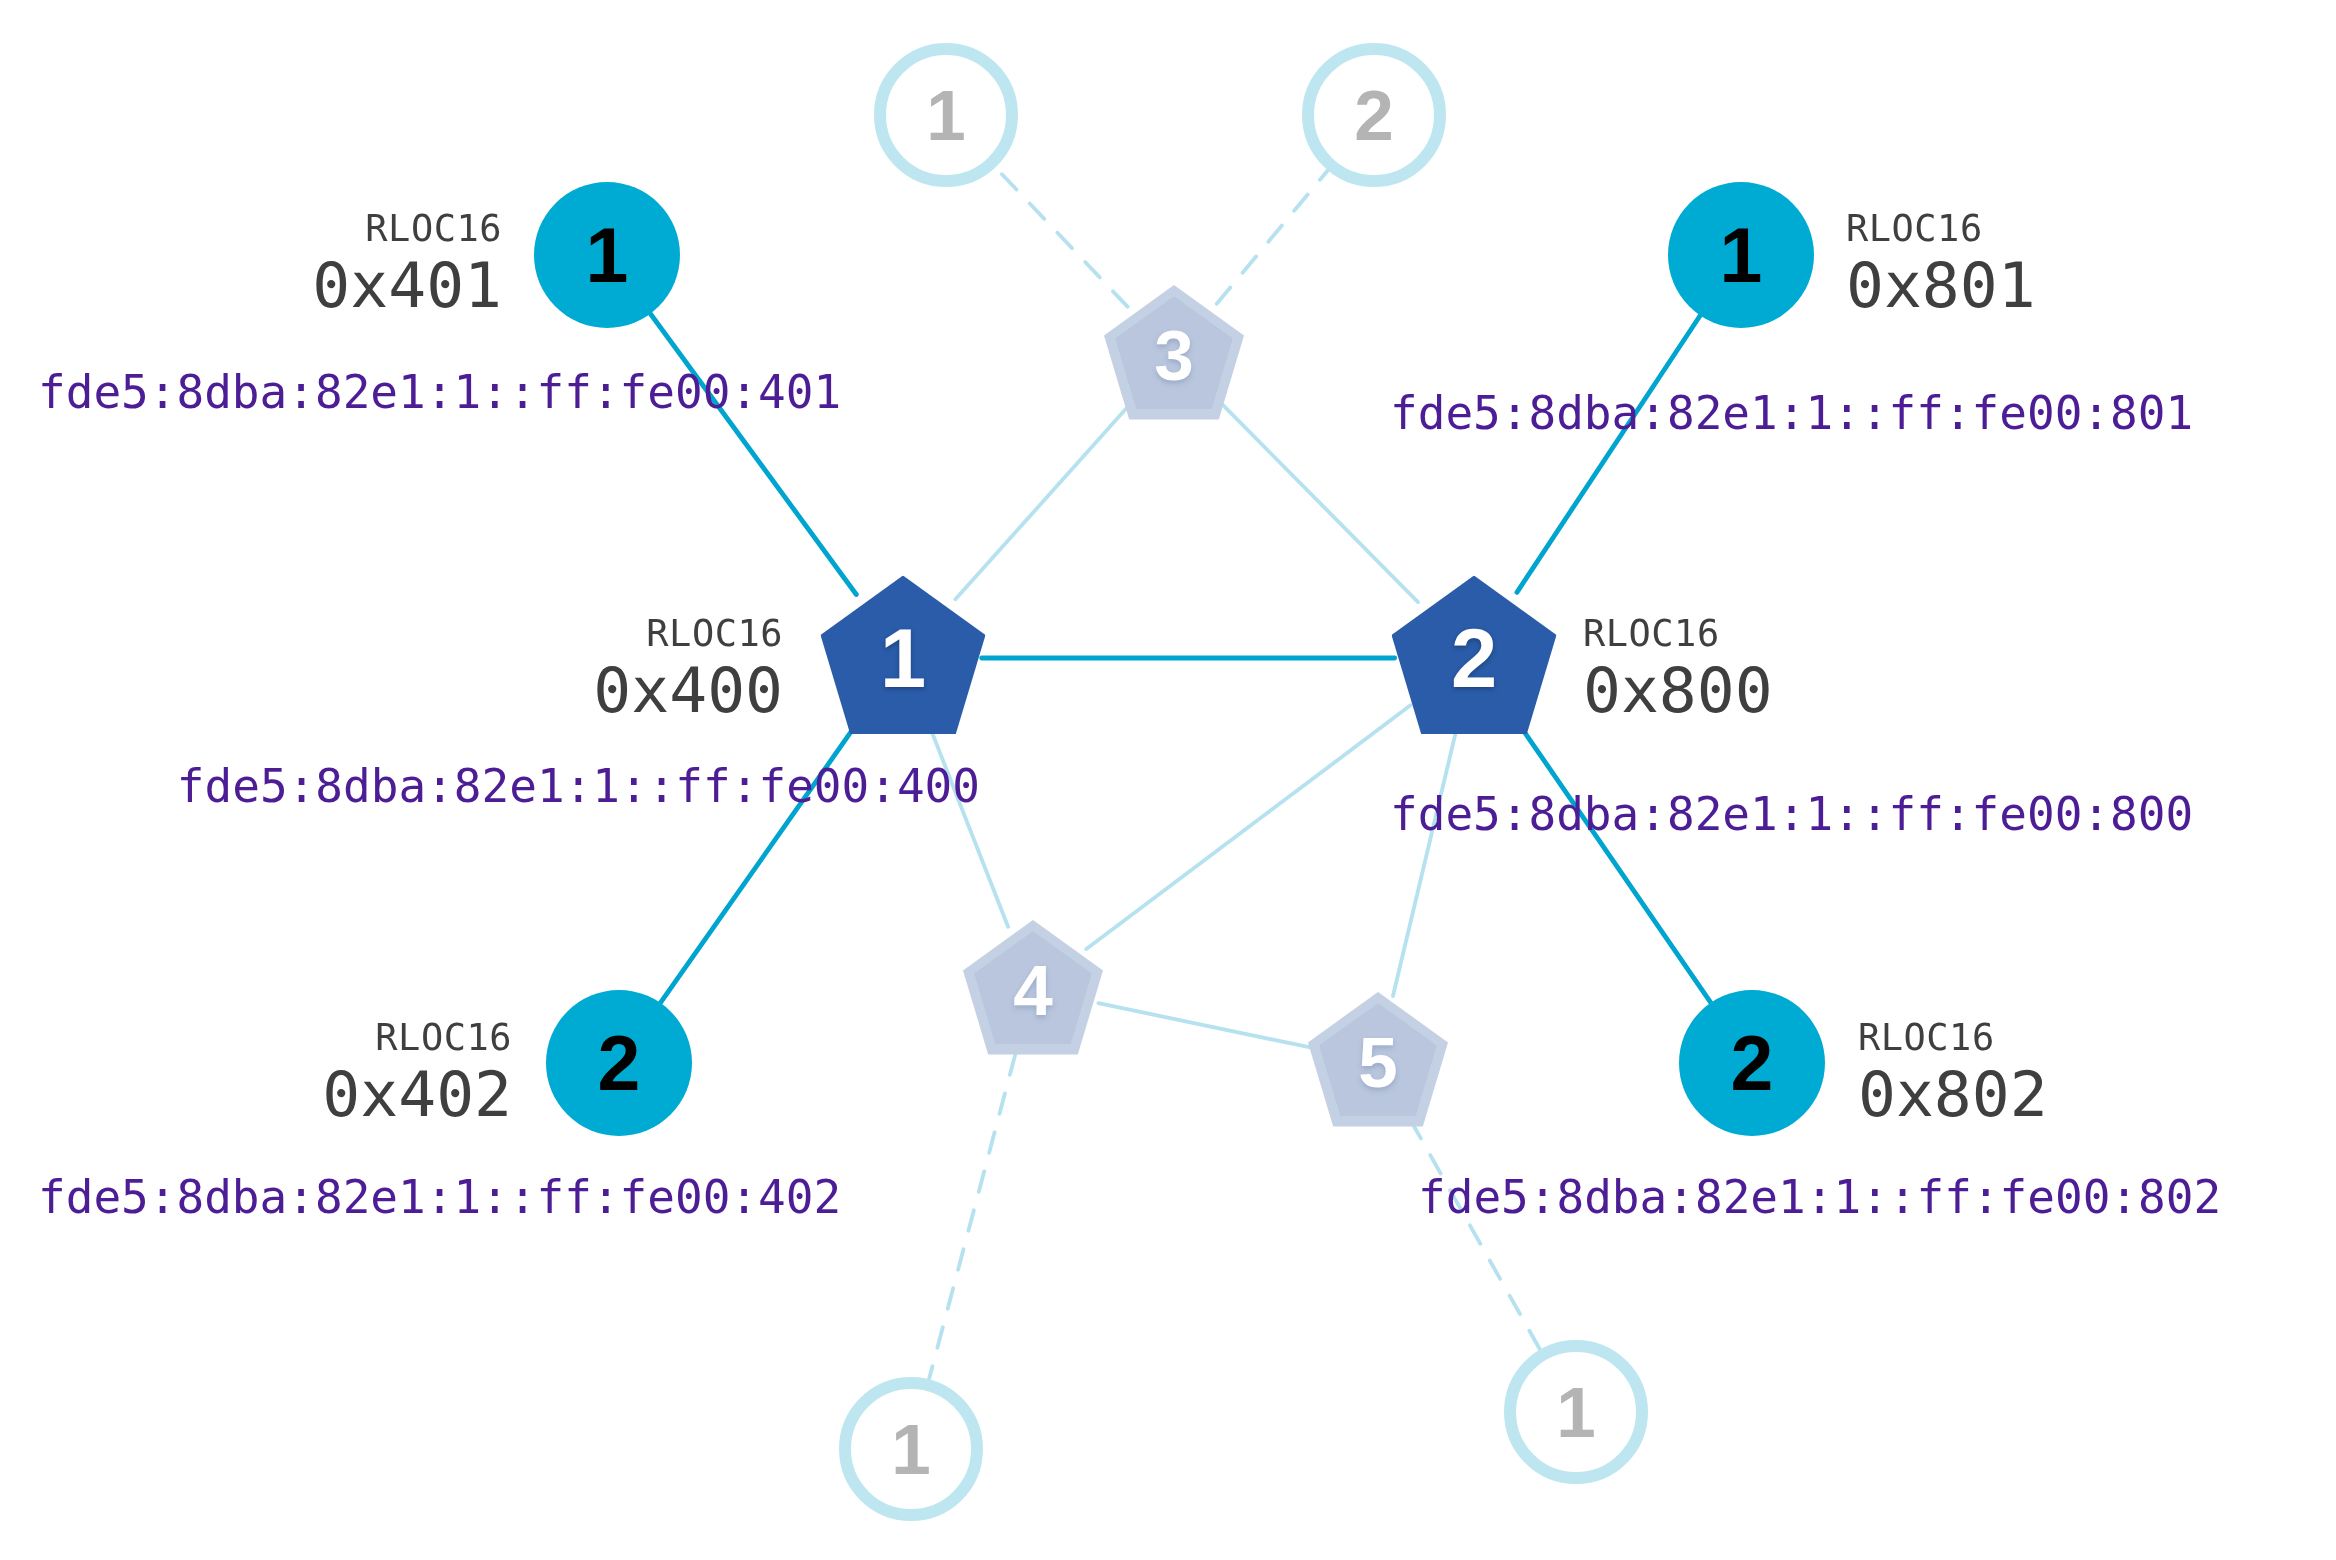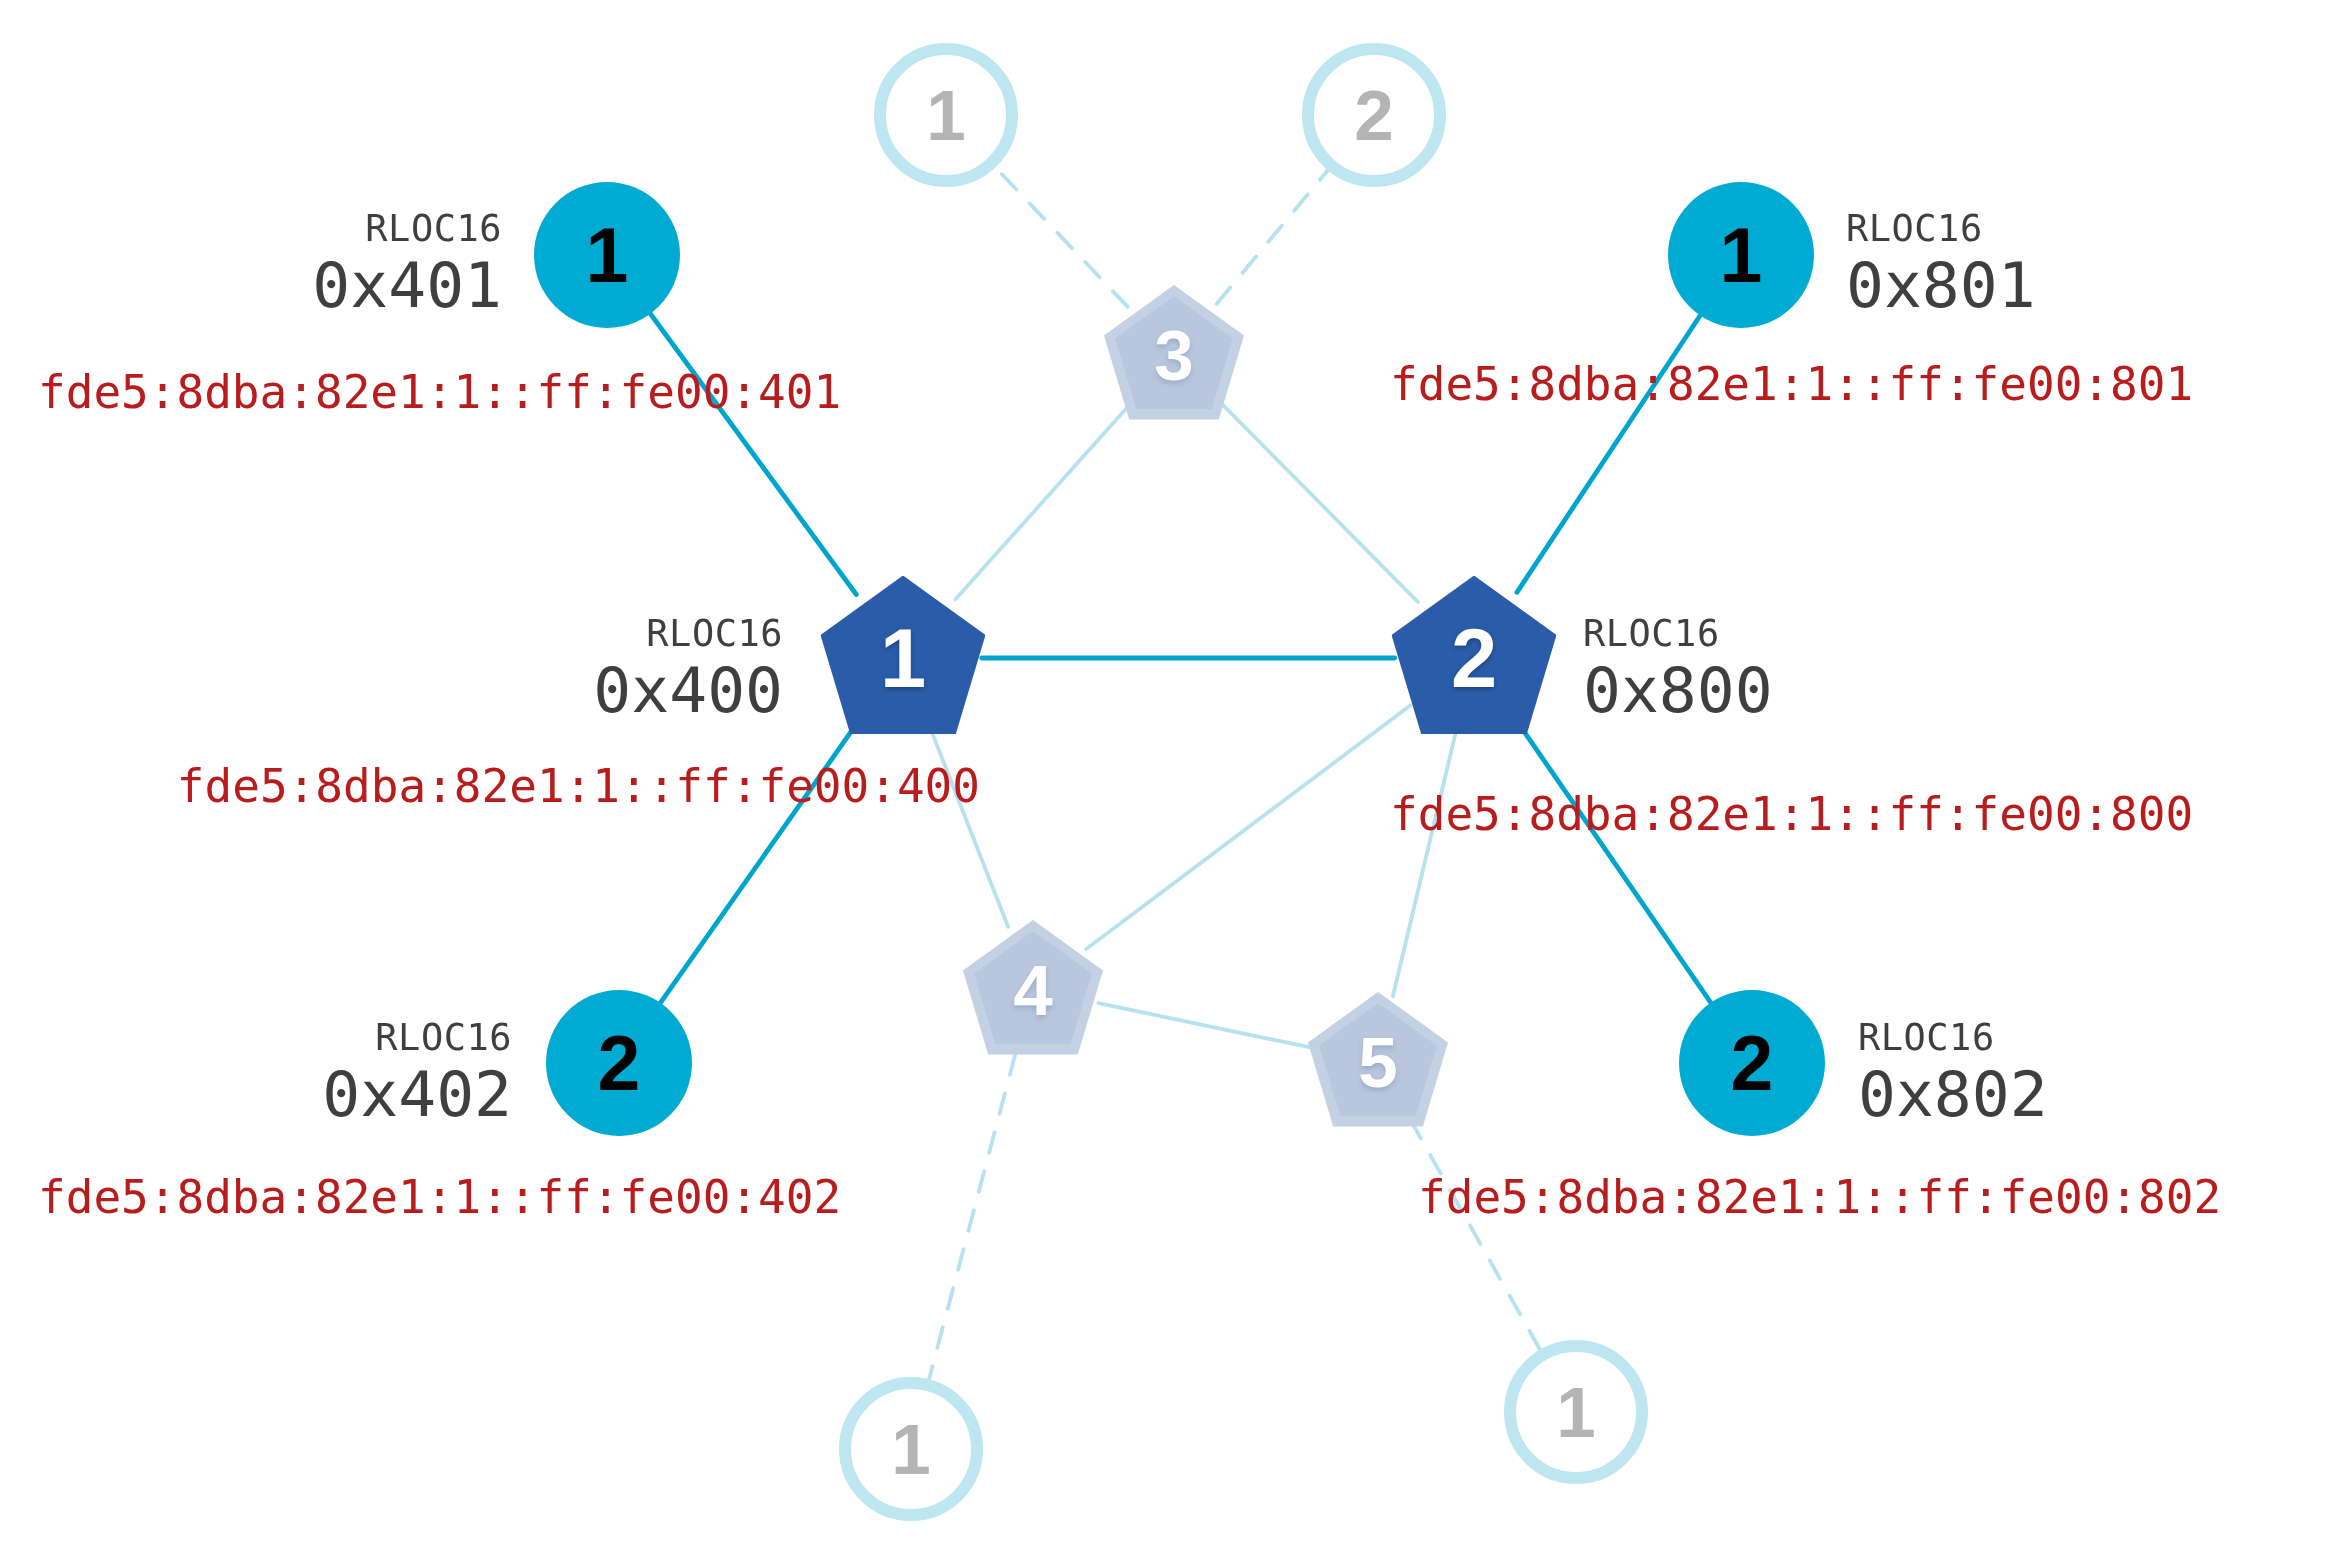--- a/index.html
+++ b/index.html
@@ -132,21 +132,21 @@
     font-size: 63px;
     display: block;
     line-height: 1.12;
   }
   .lbl.right { text-align: right; transform: translate(-100%, -50%); }
   .lbl.left  { text-align: left;  transform: translate(0, -50%); }
 
   .ip {
     position: absolute;
     z-index: 6;
-    color: #b91c1c;
+    color: #4c1d95;
     font-size: 46px;
     white-space: nowrap;
     font-family: "DejaVu Sans Mono", monospace;
     line-height: 1;
   }
   .ip.right { transform: translate(-100%, -50%); }
   .ip.left  { transform: translate(0, -50%); }
 </style>
 </head>
 <body>
@@ -236,21 +236,21 @@
       <div class="ip left" style="left: 38px; top: 392px;">fde5:8dba:82e1:1::ff:fe00:401</div>
       <div class="lbl right" style="left: 512px; top: 1057px;">
         <span class="cap">RLOC16</span>
         <span class="val">0x402</span>
       </div>
       <div class="ip left" style="left: 38px; top: 1197px;">fde5:8dba:82e1:1::ff:fe00:402</div>
       <div class="lbl left" style="left: 1846px; top: 248px;">
         <span class="cap">RLOC16</span>
         <span class="val">0x801</span>
       </div>
-      <div class="ip left" style="left: 1390px; top: 384px;">fde5:8dba:82e1:1::ff:fe00:801</div>
+      <div class="ip left" style="left: 1390px; top: 413px;">fde5:8dba:82e1:1::ff:fe00:801</div>
       <div class="lbl left" style="left: 1858px; top: 1057px;">
         <span class="cap">RLOC16</span>
         <span class="val">0x802</span>
       </div>
       <div class="ip left" style="left: 1390px; top: 1197px; margin-left: 28px;">fde5:8dba:82e1:1::ff:fe00:802</div>
     </div>
 </div>
 
 
 </body></html>

